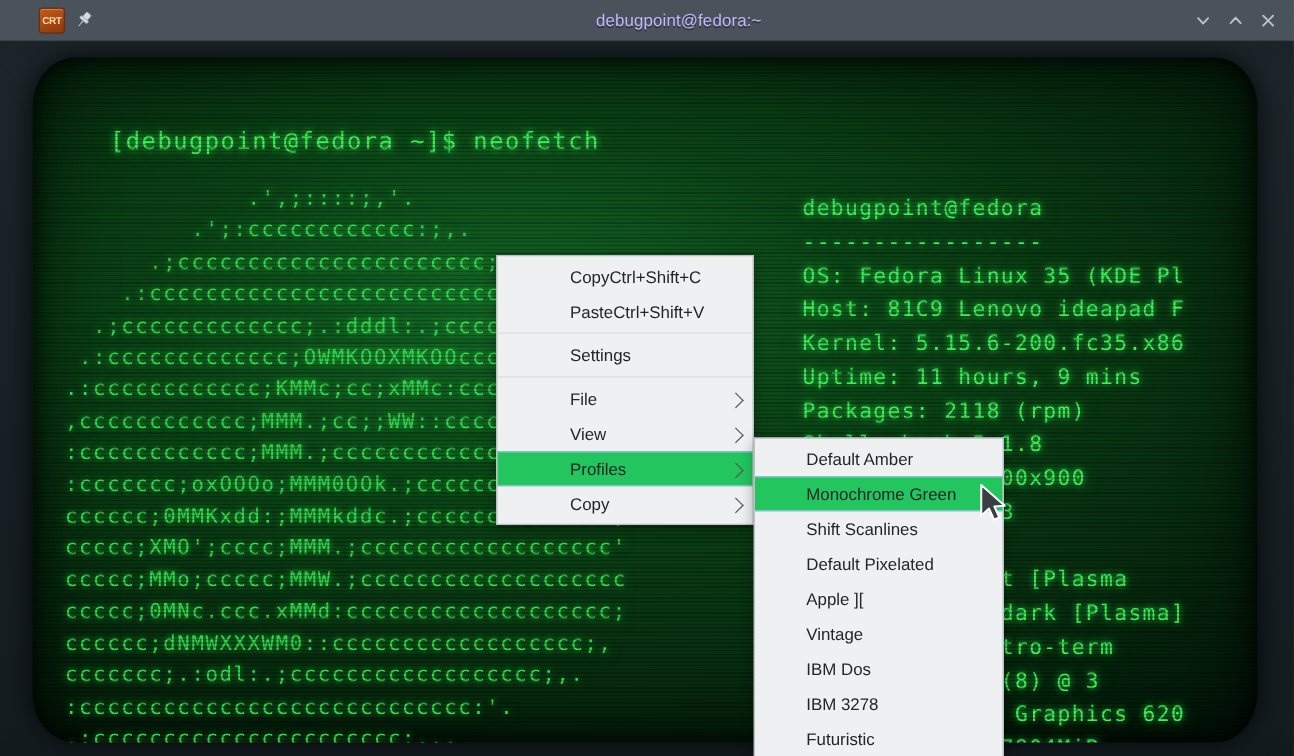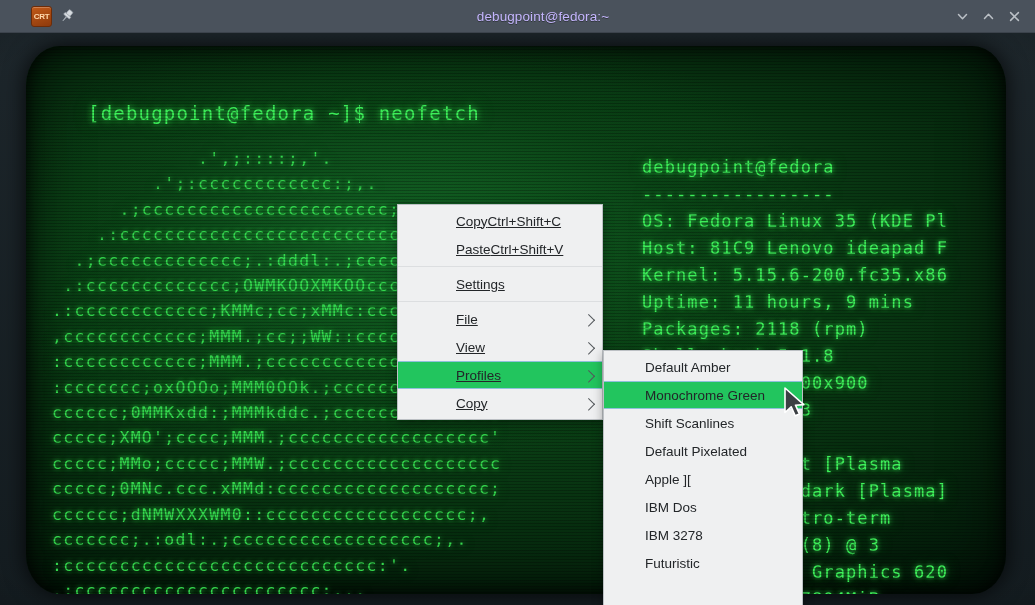--- a/index.html
+++ b/index.html
@@ -98,21 +98,21 @@
   .menu {
     position:absolute;
     background:#eff0f1;
     border:1px solid #bcc0c4;
     box-shadow:0 3px 10px rgba(0,0,0,.35);
     z-index:50;
     font-size:13.5px;
     color:#232629;
     padding:2px 0;
   }
-  #menu-main { left:397px; top:204px; width:206px;text-decoration:underline; }
+  #menu-main { left:397px; top:204px; width:206px; }
   #menu-sub  { left:603px; top:350px; width:200px; height:255px; border-bottom:none; }
 
   .menu-item {
     position:relative; display:flex; align-items:center;
     height:28px; padding:0 10px 0 0;
     cursor:default;
   }
   .menu-item .mlabel { padding-left:58px; }
   #menu-sub .menu-item .mlabel { padding-left:41px; }
   .menu-item .mshort { margin-left:0; color:#232629;text-align:right; }
@@ -263,20 +263,23 @@
       <div class="menu-item">
         <span class="mlabel">Shift Scanlines</span>
       </div>
       <div class="menu-item">
         <span class="mlabel">Default Pixelated</span>
       </div>
       <div class="menu-item">
         <span class="mlabel">Apple ][</span>
       </div>
       <div class="menu-item">
+        <span class="mlabel">Vintage</span>
+      </div>
+      <div class="menu-item">
         <span class="mlabel">IBM Dos</span>
       </div>
       <div class="menu-item">
         <span class="mlabel">IBM 3278</span>
       </div>
       <div class="menu-item">
         <span class="mlabel">Futuristic</span>
       </div>
     </div>
 

